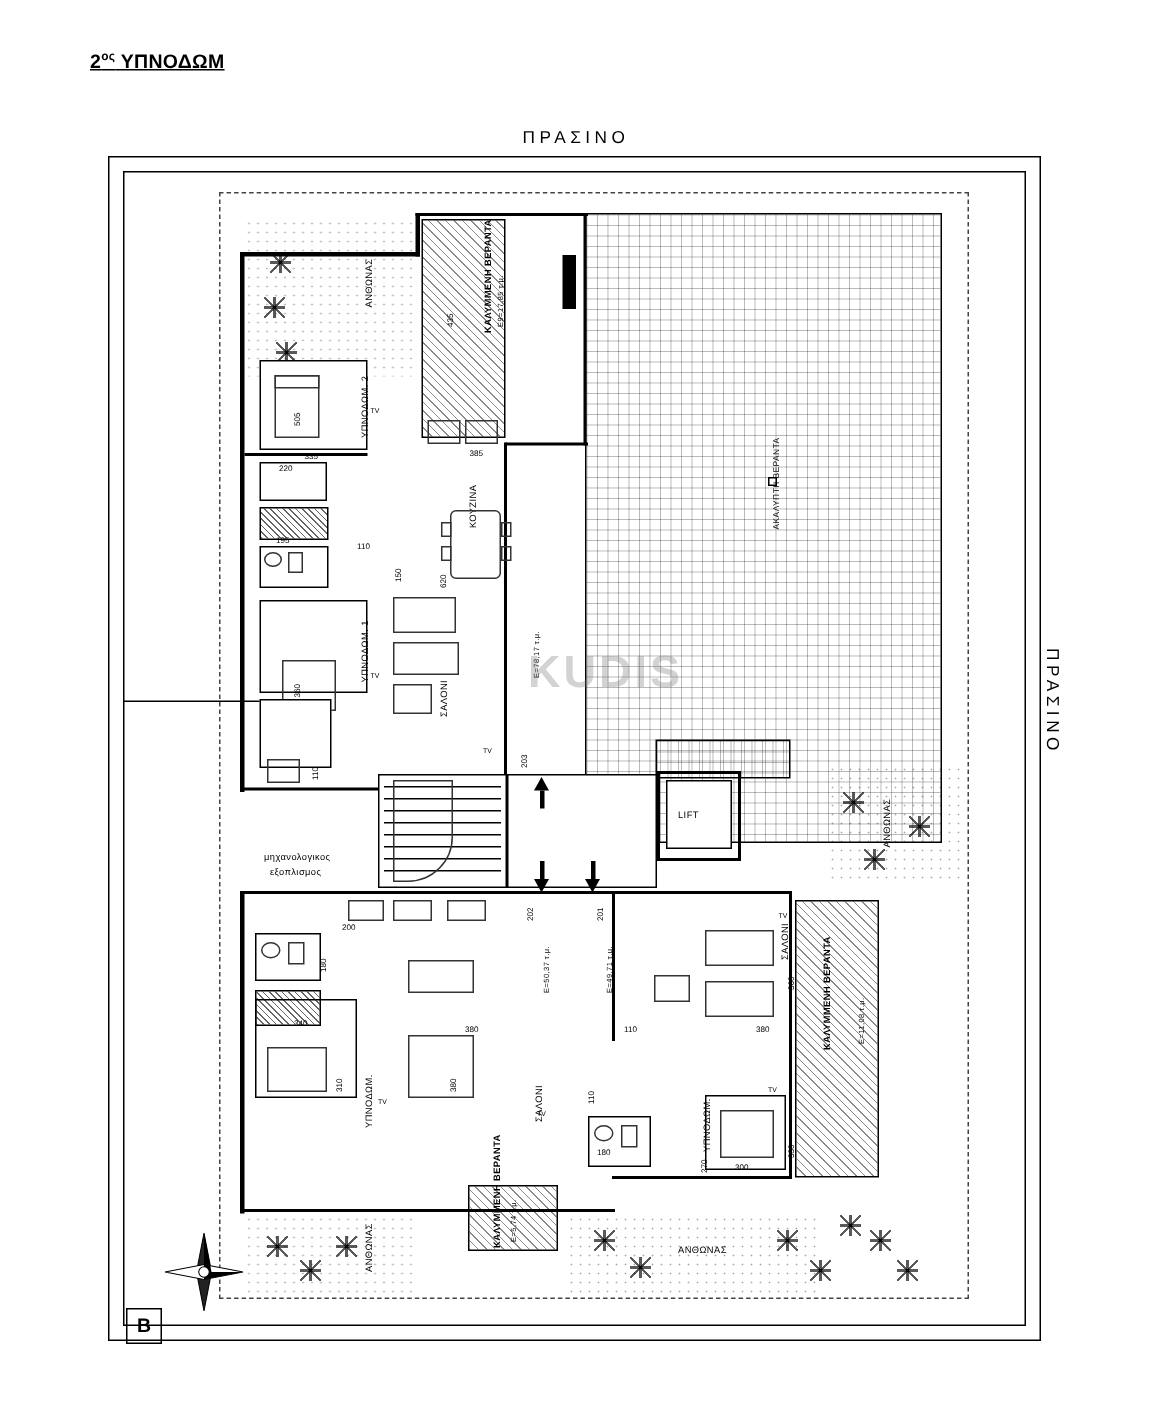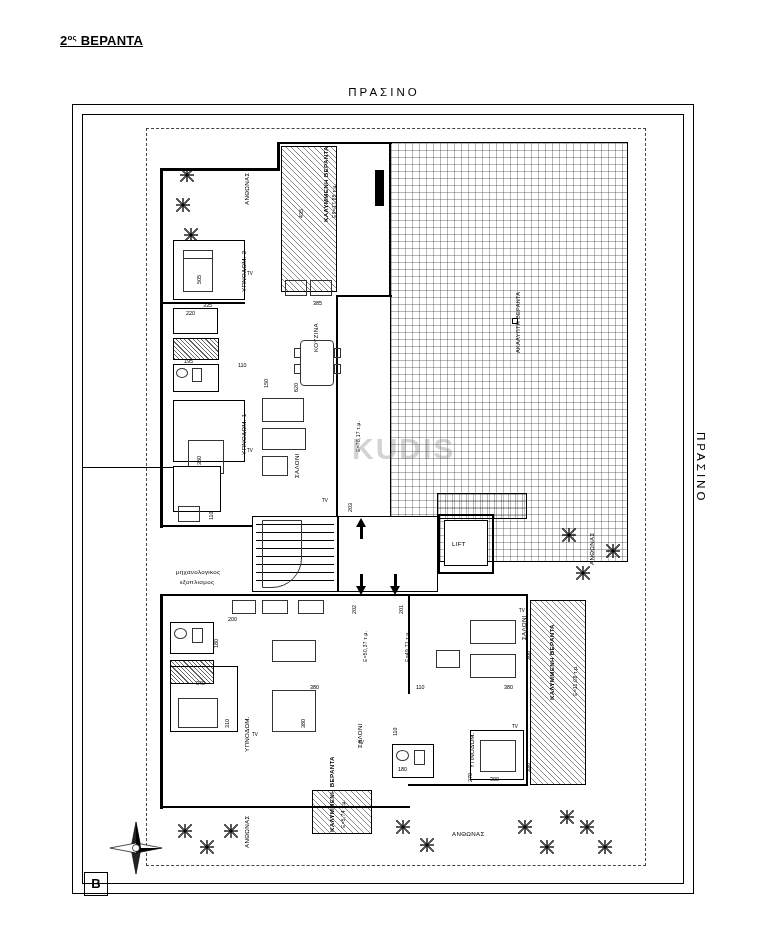--- a/index.html
+++ b/index.html
@@ -235,21 +235,21 @@
       linear-gradient(45deg, transparent 46%, rgba(0,0,0,.65) 46%, rgba(0,0,0,.65) 54%, transparent 54%),
       linear-gradient(-45deg, transparent 46%, rgba(0,0,0,.65) 46%, rgba(0,0,0,.65) 54%, transparent 54%);
   }
 </style>
 </head>
 <body>
 
 <div class="page">
 
   <div id="floor-title">
-    <span>2</span><sup>ος</sup><span> ΒΕΡΑΝΤΑ</span>
+    <span>2</span><sup>ος</sup><span> ΥΠΝΟΔΩΜ</span>
   </div>
 
   <div id="label-top" class="lbl-9">ΠΡΑΣΙΝΟ</div>
   <div id="label-right" class="lbl-9">ΠΡΑΣΙΝΟ</div>
 
   <div id="drawing-frame"></div>
   <div id="drawing-frame-inner"></div>
   <div id="left-connector"></div>
 
   <div class="plot-outline" id="site-boundary"></div>

